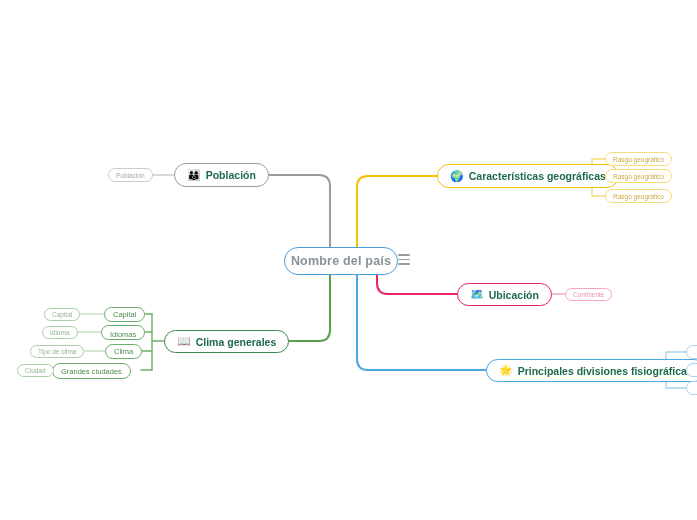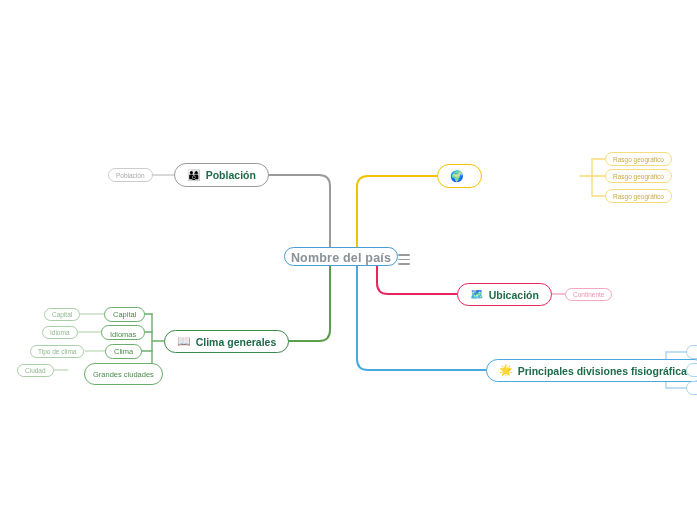--- a/index.html
+++ b/index.html
@@ -143,39 +143,40 @@
       <path d="M152 351 L136 351" stroke="#6aae6a" stroke-width="1.4"></path>
       <path d="M152 370 L141 370" stroke="#6aae6a" stroke-width="1.4"></path>
 
       <path d="M104 314 L80 314" stroke="#a8cfa8" stroke-width="1.2"></path>
       <path d="M101 332 L76 332" stroke="#a8cfa8" stroke-width="1.2"></path>
       <path d="M105 351 L85 351" stroke="#a8cfa8" stroke-width="1.2"></path>
       <path d="M68 370 L49 370" stroke="#a8cfa8" stroke-width="1.2"></path>
     </g>
   </svg>
 
-  <div class="node root" style="left:284px; top:247px; width:114px; height:19px;align-items:flex-end;">
+  <div class="node root" style="left:284px; top:247px; width:114px; height:28px;">
     <span>Nombre del país</span>
   </div>
   <div class="menu-icon" style="left:398px; top:254px;">
     <span></span>
     <span></span>
     <span></span>
   </div>
 
   <div class="node l1 c-gray" style="left:174px; top:163px; height:24px;">
     <span class="ico">👨‍👩‍👦</span>
     <span>Población</span>
   </div>
   <div class="node l3 c-gray-l" style="left:108px; top:168px; height:14px;">
     <span>Población</span>
   </div>
 
   <div class="node l1 c-yellow" style="left:437px; top:164px; height:24px;">
     <span class="ico">🌍</span>
+    <span>Características geográficas</span>
   </div>
   <div class="node l3 c-yellow-l" style="left:605px; top:152px; height:14px;">
     <span>Rasgo geográfico</span>
   </div>
   <div class="node l3 c-yellow-l" style="left:605px; top:169px; height:14px;">
     <span>Rasgo geográfico</span>
   </div>
   <div class="node l3 c-yellow-l" style="left:605px; top:189px; height:14px;">
     <span>Rasgo geográfico</span>
   </div>
@@ -209,21 +210,21 @@
 
   <div class="node l2 c-green-m" style="left:104px; top:307px; height:15px;">
     <span>Capital</span>
   </div>
   <div class="node l2 c-green-m" style="left:101px; top:325px; height:15px;align-items:flex-end;">
     <span>Idiomas</span>
   </div>
   <div class="node l2 c-green-m" style="left:105px; top:344px; height:15px;text-align:right;">
     <span>Clima</span>
   </div>
-  <div class="node l2 c-green-m" style="left:84px; top:363px; height:22px;">
+  <div class="node l2 c-green-m" style="left:52px; top:363px; height:16px;">
     <span>Grandes ciudades</span>
   </div>
 
   <div class="node l3 c-green-l" style="left:44px; top:308px; height:13px;">
     <span>Capital</span>
   </div>
   <div class="node l3 c-green-l" style="left:42px; top:326px; height:13px;">
     <span>Idioma</span>
   </div>
   <div class="node l3 c-green-l" style="left:30px; top:345px; height:13px;">

